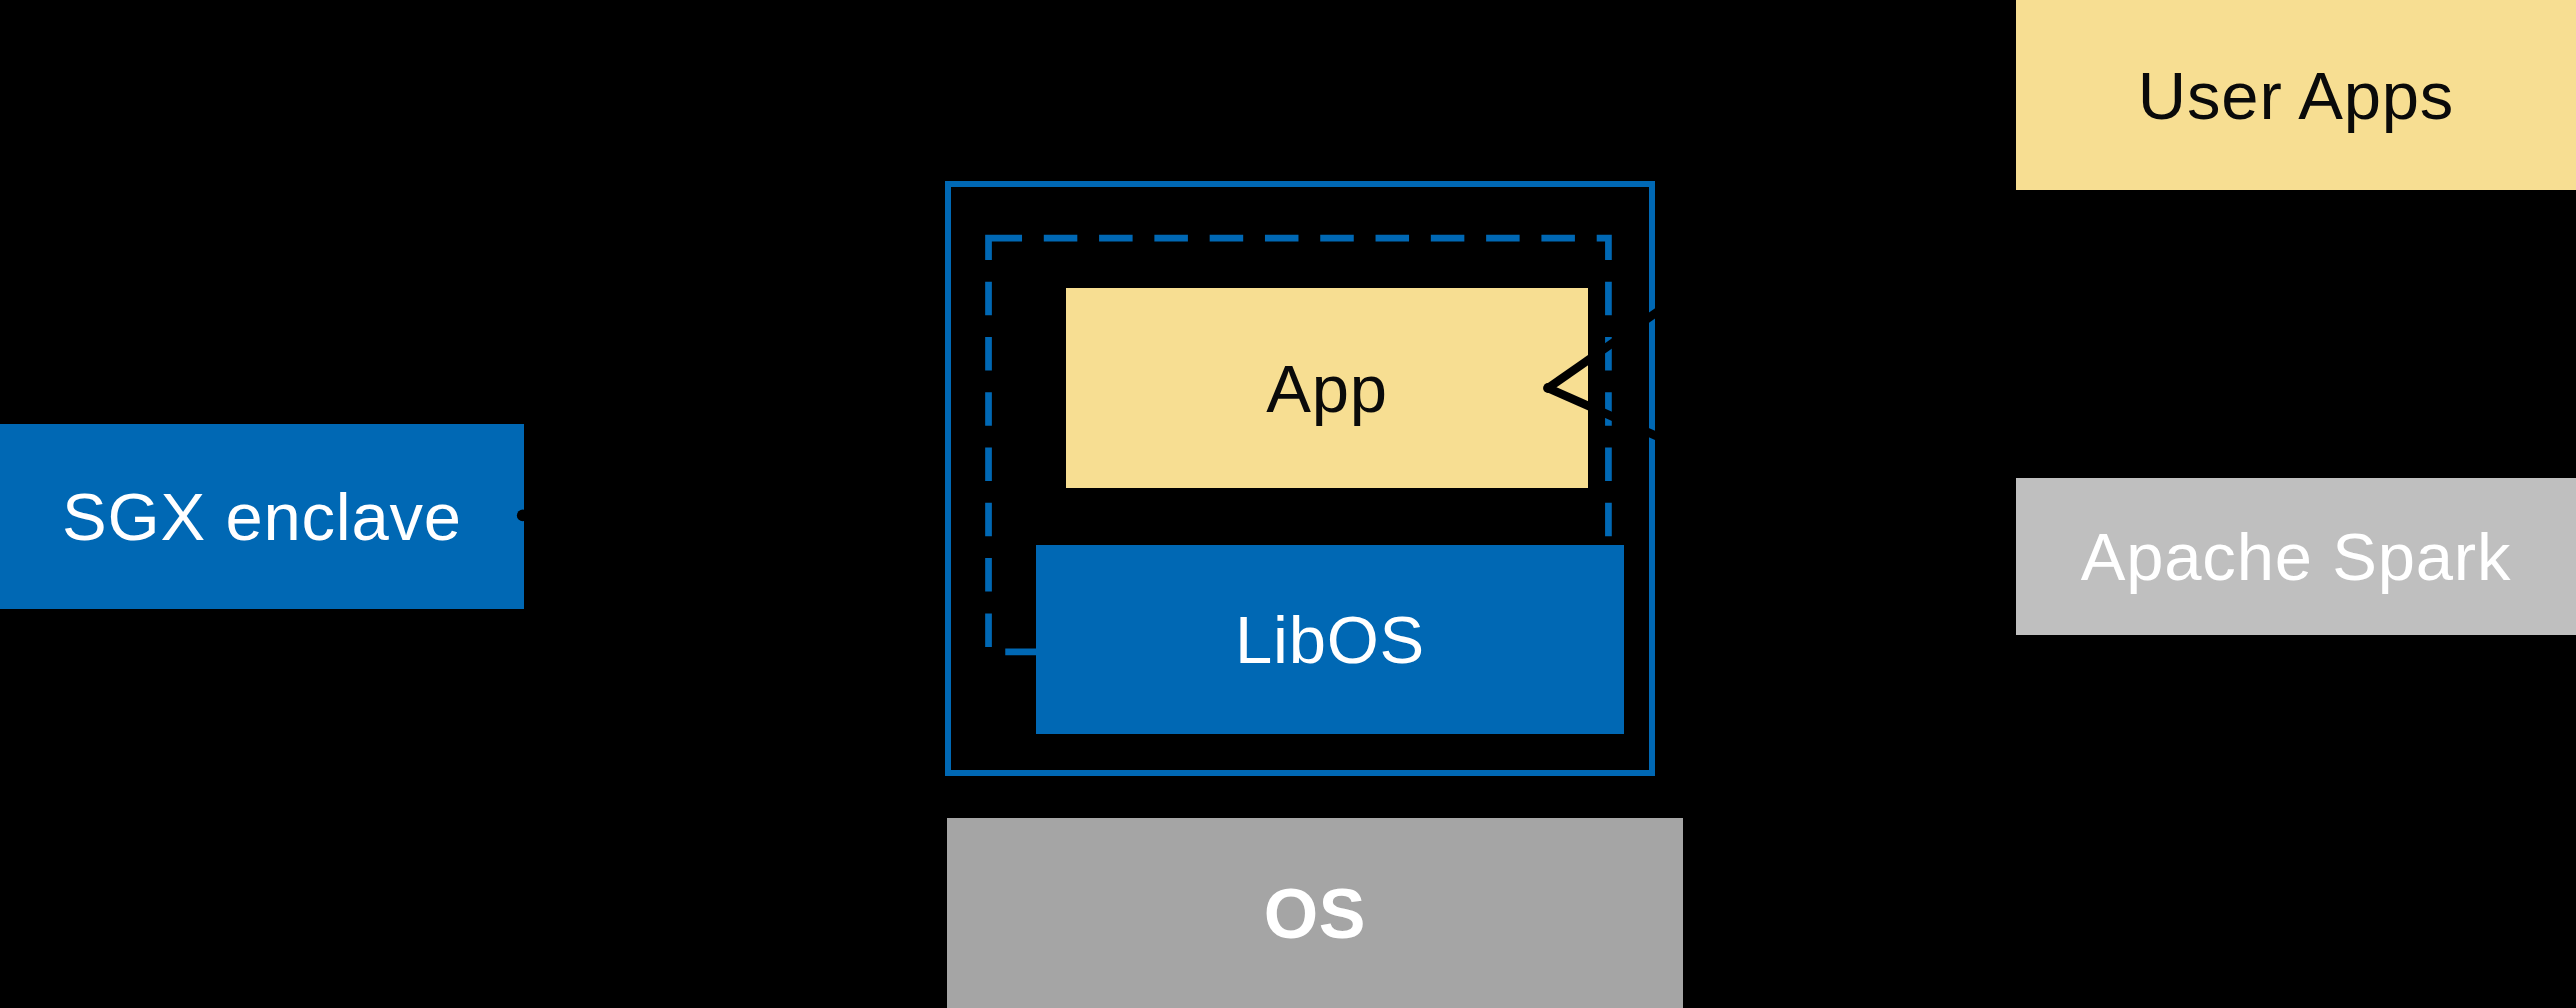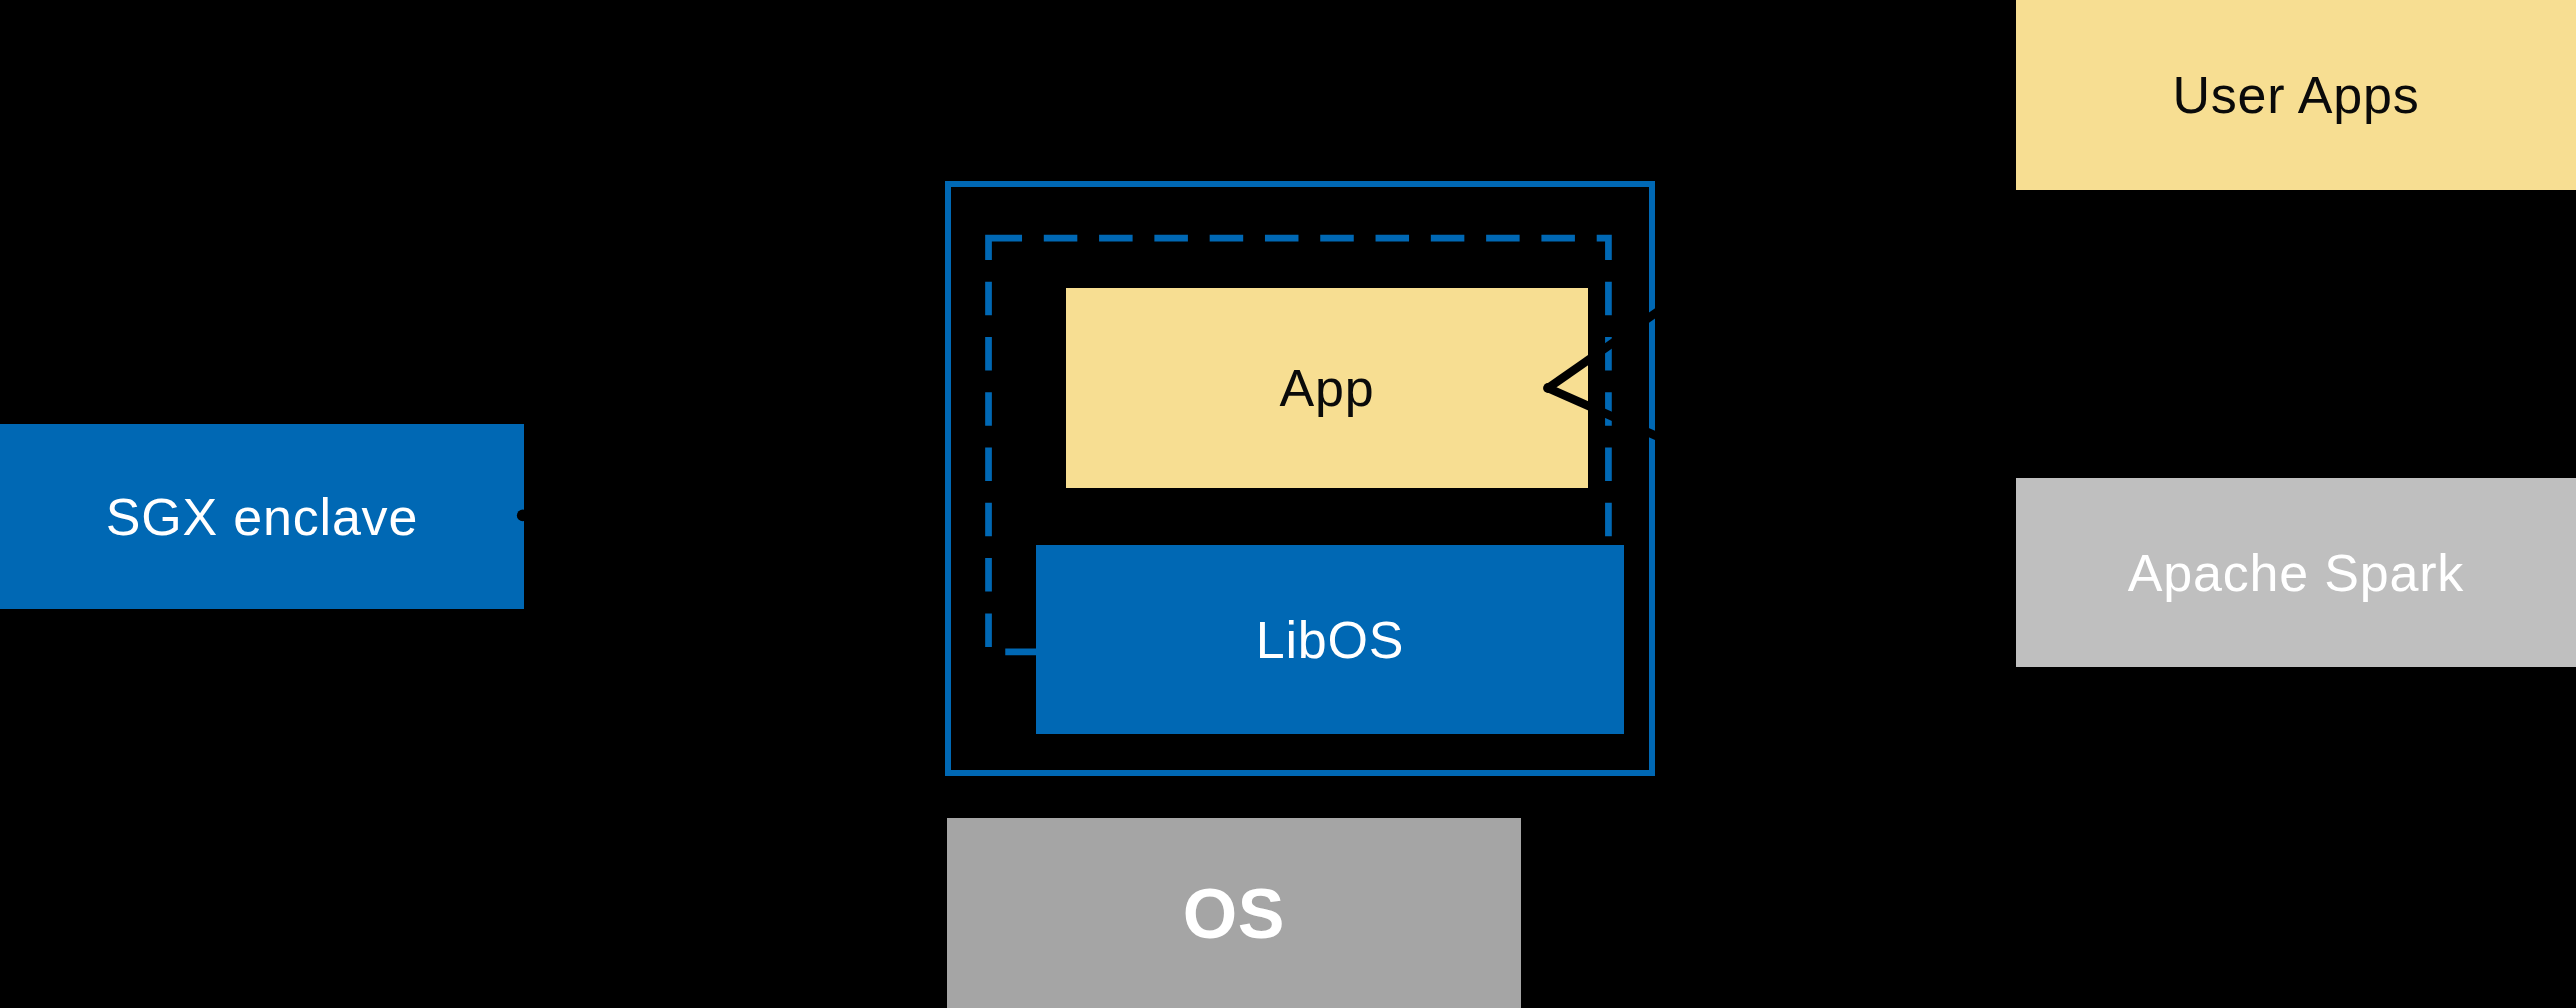--- a/index.html
+++ b/index.html
@@ -6,43 +6,43 @@
   #stage{
     position:relative;
     width:2576px;height:1009px;
     background:#000000;
     overflow:hidden;
     font-family:"Liberation Sans", sans-serif;
   }
   .box{
     position:absolute;
     display:flex;align-items:center;justify-content:center;
-    font-size:52px;line-height:1;
+    font-size:67px;line-height:1;
     letter-spacing:0.8px;
     white-space:nowrap;
   }
   .intel-blue{background:#0068B4;color:#FFFFFF;}
   .soft-yellow{background:#F7DE92;color:#0A0A0A;}
   .azure{background:#1E9AFF;color:#FFFFFF;}
   .gray-os{background:#A5A5A5;color:#FFFFFF;font-weight:bold;font-size:70px;}
   .gray-spark{background:#BFBFBF;color:#FFFFFF;}
 
   #sgx-box{left:0;top:424px;width:524px;height:185px;}
 
   #enclave-outline{
     position:absolute;left:945px;top:181px;width:710px;height:595px;
     border:6.7px solid #0068B4;box-sizing:border-box;background:transparent;
   }
   #app-box{left:1028px;top:288px;width:522px;height:200px;margin-left:38px;}
   #libos-box{left:1036px;top:545px;width:588px;height:189px;}
-  #os-box{left:947px;top:818px;width:574px;height:191px;}
+  #os-box{left:947px;top:818px;width:736px;height:191px;}
 
   #userapps-box{left:2016px;top:0;width:560px;height:190px;}
   #bigdl-box{left:2016px;top:228px;width:560px;height:188px;}
-  #spark-box{left:2016px;top:478px;width:560px;height:189px;}
+  #spark-box{left:2016px;top:478px;width:560px;height:157px;}
 
   svg.layer{position:absolute;left:0;top:0;width:2576px;height:1009px;pointer-events:none;}
 </style>
 </head>
 <body>
 
 <div id="stage">
 
   <div id="sgx-box" class="box intel-blue">
     <span>SGX enclave</span>

